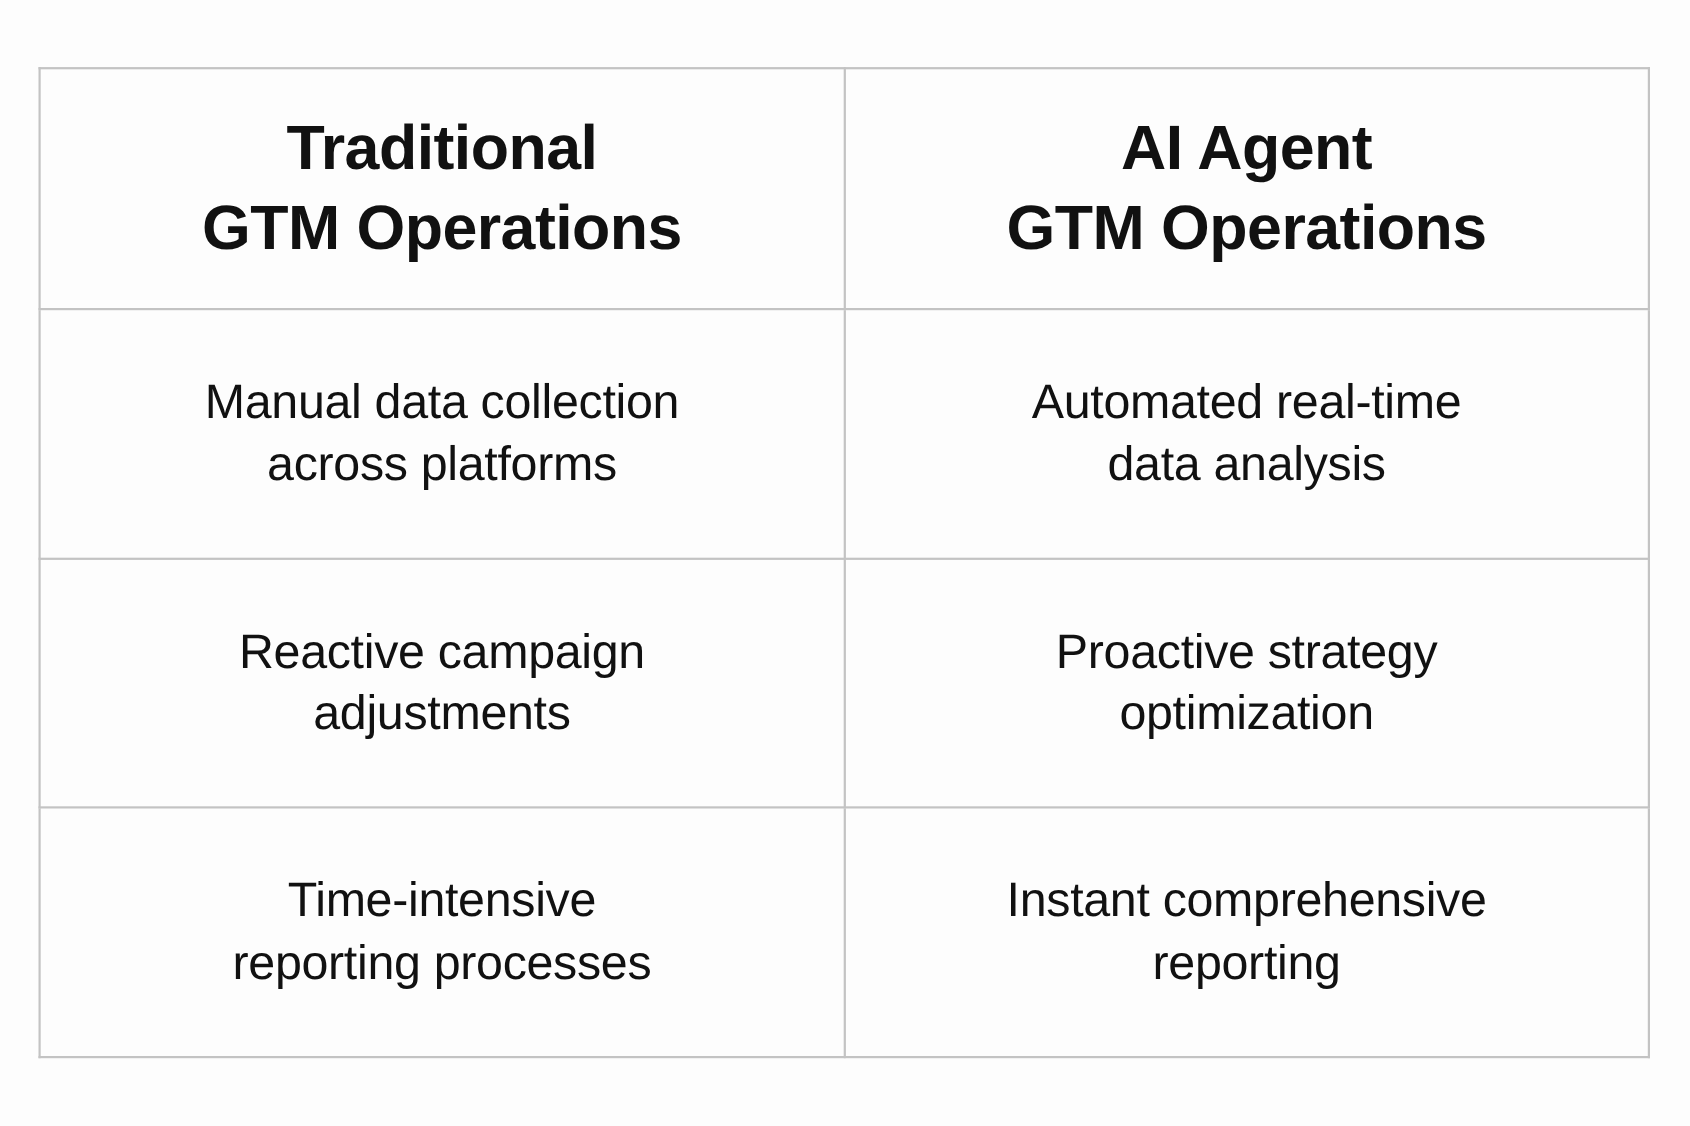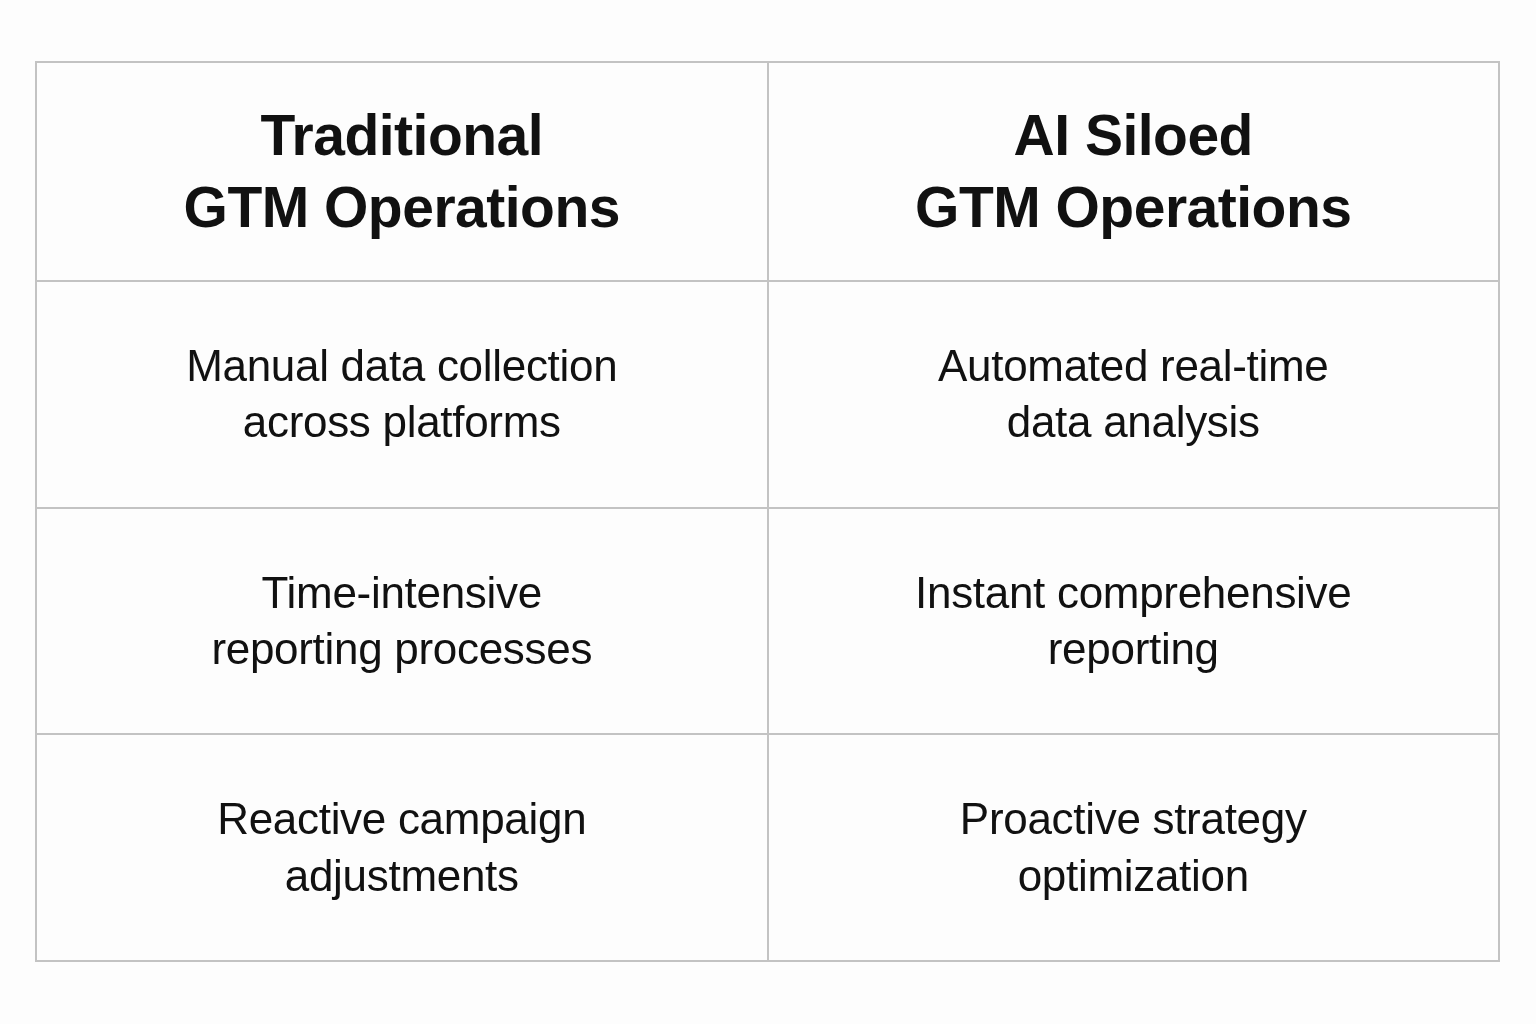--- a/index.html
+++ b/index.html
@@ -58,38 +58,38 @@
 </style>
 </head>
 <body>
 
 <div class="page">
   <table class="compare">
     <thead>
       <tr>
         <th>Traditional
 GTM Operations</th>
-        <th>AI Siloed
+        <th>AI Agent
 GTM Operations</th>
       </tr>
     </thead>
     <tbody>
       <tr>
         <td>Manual data collection
 across platforms</td>
         <td>Automated real-time
 data analysis</td>
       </tr>
       <tr>
+        <td>Reactive campaign
+adjustments</td>
+        <td>Proactive strategy
+optimization</td>
+      </tr>
+      <tr>
         <td>Time-intensive
 reporting processes</td>
         <td>Instant comprehensive
 reporting</td>
-      </tr>
-      <tr>
-        <td>Reactive campaign
-adjustments</td>
-        <td>Proactive strategy
-optimization</td>
       </tr>
     </tbody>
   </table>
 </div>
 
 </body></html>

